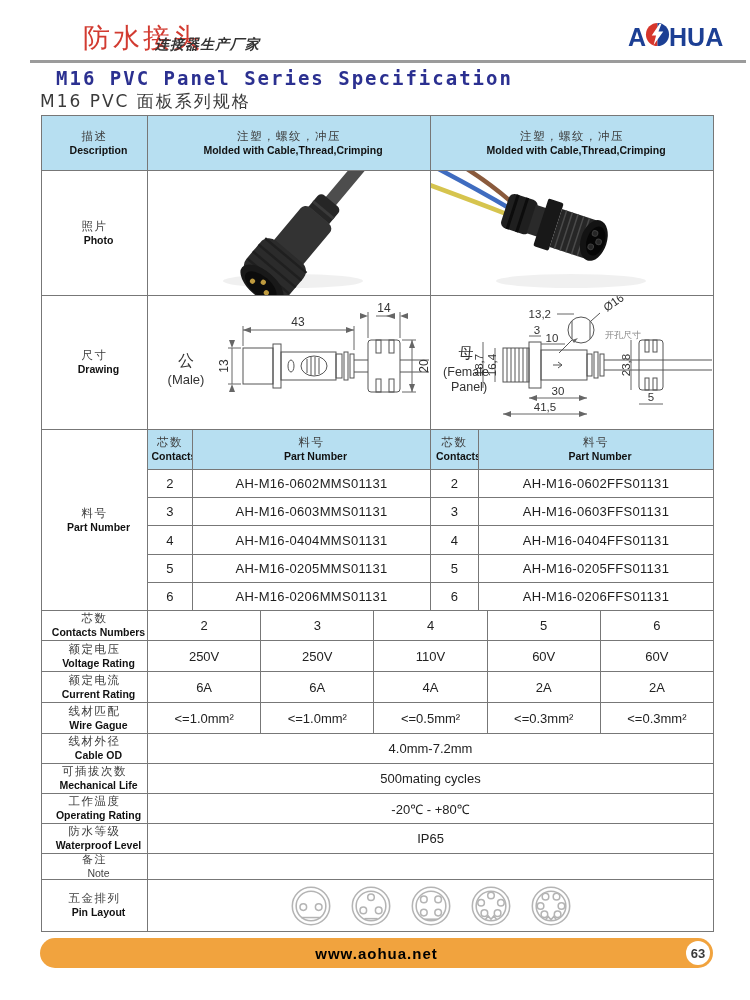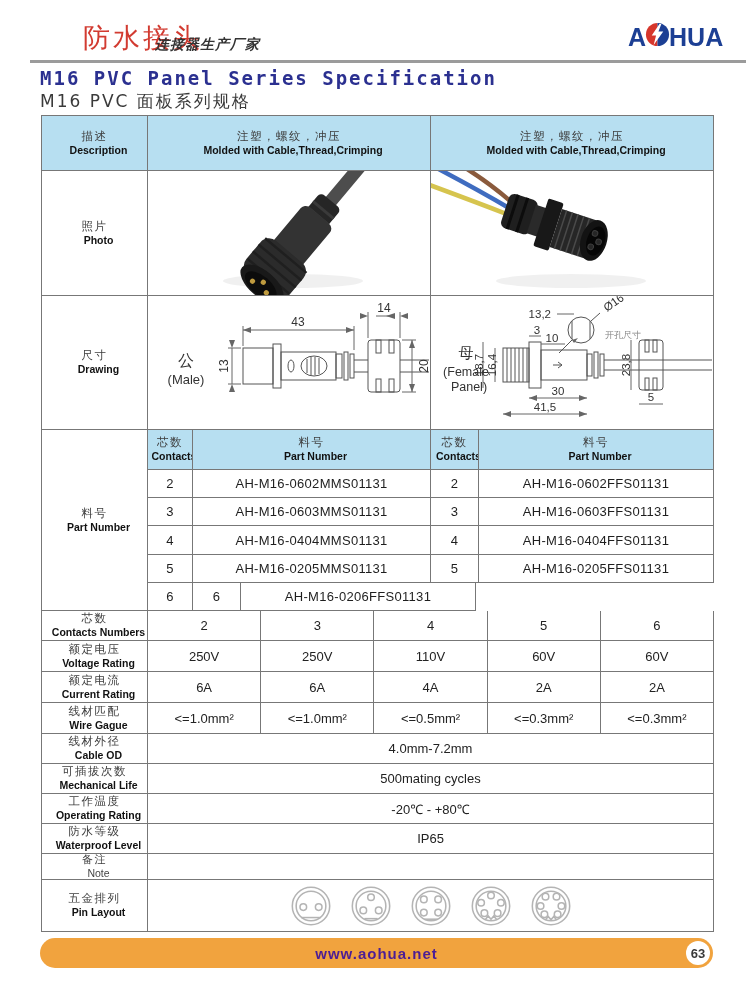--- a/index.html
+++ b/index.html
@@ -7,21 +7,21 @@
         font-family:"Liberation Sans",sans-serif;}
   
   .brand{position:absolute;left:55px;top:20px;font-size:27px;color:#d23b31;letter-spacing:3px;
          font-family:"DejaVu Sans",sans-serif;margin-left:28px;}
   .tagline{position:absolute;left:155px;top:36px;font-size:14px;font-weight:bold;color:#333;
            letter-spacing:1px;font-family:"DejaVu Sans",sans-serif;font-style:italic;}
   .logo{position:absolute;left:628px;top:22px;display:flex;align-items:center;
         font-weight:bold;font-size:25px;color:#1c3f94;}
   .logo svg{margin:0 -1px;}
   .hr{position:absolute;left:30px;top:60px;width:716px;height:3px;background:#9b9b9b;}
-  .title-en{position:absolute;left:40px;top:67px;font-family:"DejaVu Sans Mono",monospace;
+  .title-en{position:absolute;left:56px;top:67px;font-family:"DejaVu Sans Mono",monospace;
             font-size:19px;font-weight:bold;color:#2b3090;letter-spacing:2px;}
   .title-cn{position:absolute;left:40px;top:90px;font-size:17px;color:#3a3a3a;letter-spacing:2px;
             font-family:"DejaVu Sans",sans-serif;}
   
   .spec-table{position:absolute;left:41px;top:115px;width:672px;
               border-top:1px solid #777;border-left:1px solid #777;color:#222;}
   .row{display:flex;}
   .cell{border-right:1px solid #777;border-bottom:1px solid #777;box-sizing:border-box;
         display:flex;flex-direction:column;align-items:center;justify-content:center;
         text-align:center;overflow:hidden;}
@@ -35,21 +35,21 @@
   .pn{font-size:13px;color:#1e1e1e;letter-spacing:.3px;}
   .pncol{display:flex;flex-direction:column;width:566px;flex:none;}
   .wc1{width:45px;flex:none;} .wpn1{width:238px;flex:none;}
   .wc2{width:48px;flex:none;} .wpn2{width:235px;flex:none;}
   .spec5{flex:1;}
   .wide{width:566px;flex:none;}
   .pins{flex-direction:row;gap:16px;}
   
   .footer{position:absolute;left:40px;top:938px;width:673px;height:30px;background:#f1a33e;
           border-radius:15px;display:flex;align-items:center;justify-content:center;}
-  .footer-url{color:#4c1d95;font-weight:bold;font-size:15px;letter-spacing:1px;cursor:pointer;}
+  .footer-url{color:#000000;font-weight:bold;font-size:15px;letter-spacing:1px;cursor:pointer;}
   .page-badge{position:absolute;right:3px;top:3px;width:24px;height:24px;background:#fff;
               border-radius:50%;display:flex;align-items:center;justify-content:center;
               font-weight:bold;font-size:13px;color:#3a3a3a;}
   svg text{font-family:"Liberation Sans",sans-serif;}
 </style>
 </head>
 <body>
 
 <div class="page">
 
@@ -313,20 +313,21 @@
           <div class="cell wpn2 pn">AH-M16-0404FFS01131</div>
         </div>
         <div class="row" style="flex:1">
           <div class="cell wc1 pn">5</div>
           <div class="cell wpn1 pn">AH-M16-0205MMS01131</div>
           <div class="cell wc2 pn">5</div>
           <div class="cell wpn2 pn">AH-M16-0205FFS01131</div>
         </div>
         <div class="row" style="flex:1">
           <div class="cell wc1 pn">6</div>
+          <div class="cell wpn1 pn">AH-M16-0206MMS01131</div>
           <div class="cell wc2 pn">6</div>
           <div class="cell wpn2 pn">AH-M16-0206FFS01131</div>
         </div>
       </div>
     </div>
 
     <div class="row" style="height:30px">
       <div class="cell w-label">
         <div class="lbl-cn">芯数</div>
         <div class="lbl-en">Contacts Numbers</div>

